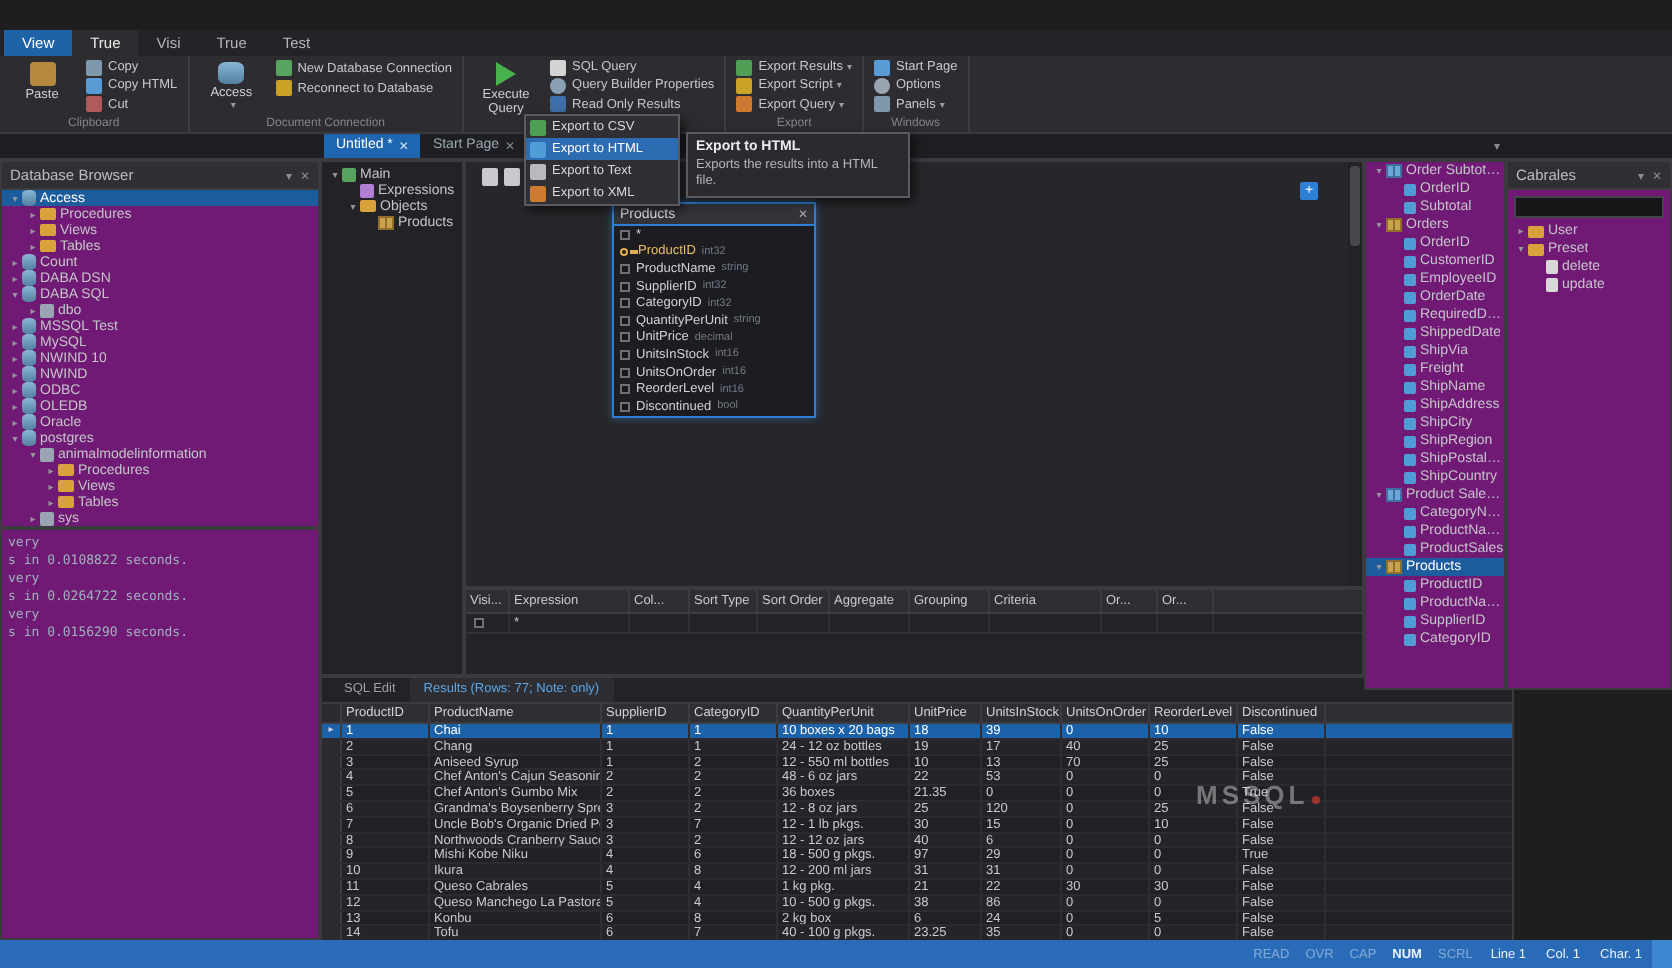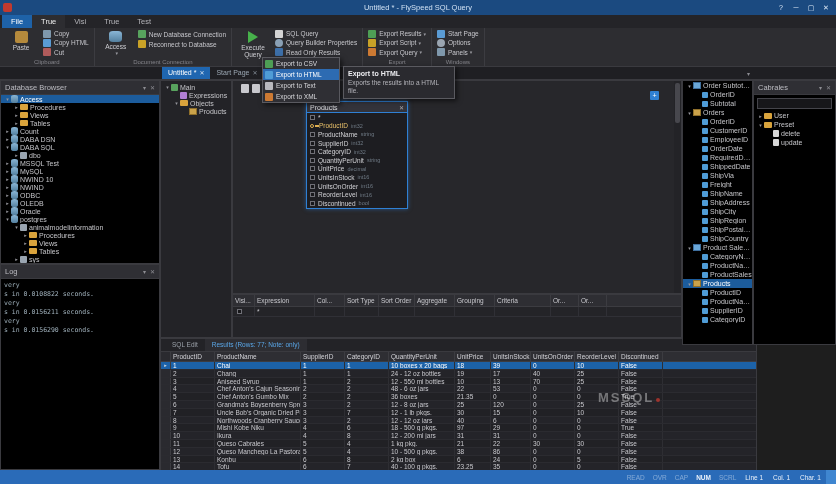--- a/index.html
+++ b/index.html
@@ -57,21 +57,21 @@
 
 
 .doc-tabs{position:absolute;left:0;top:67px;width:836px;height:13px;background:#1f1f23;
           border-bottom:1px solid #3a3a3f;display:flex;align-items:flex-end;padding-left:162px;z-index:4;}
 .dtab{height:13px;display:inline-flex;align-items:center;gap:3px;padding:0 6px;font-size:7px;color:#9aa6b2;}
 .dtab.active{background:#1f66b0;color:#fff;}
 .dtab .x{font-size:6px;color:inherit;opacity:.8;}
 .dtab-chev{margin-left:auto;margin-right:86px;color:#8a8a90;font-size:6px;align-self:center;}
 
 
-.panel{position:absolute;background:#000000;border:1px solid #3a3a3f;}
+.panel{position:absolute;background:#701a75;border:1px solid #3a3a3f;}
 .panel-header{height:14px;background:#2f2f34;border-bottom:1px solid #3a3a3f;display:flex;
               align-items:center;padding:0 4px;font-size:7.5px;color:#bcbcc2;}
 .ph-icons{margin-left:auto;display:flex;gap:4px;color:#8d8d93;font-size:6px;}
 
 
 .tree{overflow:hidden;}
 .tree-row{display:flex;align-items:center;height:8px;font-size:7px;color:#c5c5c9;white-space:nowrap;}
 .tree-row.sel{background:#1c5c9c;color:#fff;}
 .tree-row .arrow{width:7px;font-size:5px;color:#95959b;text-align:center;flex:0 0 auto;}
 .tree-row .lbl{margin-left:2px;overflow:hidden;text-overflow:ellipsis;}
@@ -188,33 +188,23 @@
 .sbi{margin:0 4px;opacity:.45;}
 .sbi.on{opacity:1;font-weight:bold;}
 .sb-pos{margin:0 5px;}
 .sb-grip{width:10px;height:14px;background:#3f86d0;}
 </style>
 </head>
 <body>
 
 <div class="app">
 
-  <div class="titlebar">
-    <span class="applogo"></span>
-    <span class="title-text">Untitled * - FlySpeed SQL Query</span>
-    <span class="win-btns">
-      <span class="win-btn">?</span>
-      <span class="win-btn">─</span>
-      <span class="win-btn">▢</span>
-      <span class="win-btn">✕</span>
-    </span>
-  </div>
 
   <div class="ribbon-tabs" id="ribbon-tabs">
-      <div class="rtab file">File</div>
+      <div class="rtab file">View</div>
       <div class="rtab active">True</div>
       <div class="rtab">Visi</div>
       <div class="rtab">True</div>
       <div class="rtab">Test</div>
     </div>
 
   <div class="ribbon-body" id="ribbon-groups">
       <div class="rgroup">
         <div class="bigbtn">
           <span class="ric paste-icon"></span>
@@ -438,32 +428,25 @@
         </div>
         <div class="tree-row" style="padding-left: 12px;">
           <span class="arrow">▸</span>
           <span class="tic schema-icon"></span>
           <span class="lbl">sys</span>
         </div>
       </div>
   </div>
 
   <div class="panel" id="log-panel">
-    <div class="panel-header">
-      <span>Log</span>
-      <span class="ph-icons">
-        <span>▾</span>
-        <span>✕</span>
-      </span>
-    </div>
     <div id="log-lines">
         <div>very</div>
         <div>s in 0.0108822 seconds.</div>
         <div>very</div>
-        <div>s in 0.0156211 seconds.</div>
+        <div>s in 0.0264722 seconds.</div>
         <div>very</div>
         <div>s in 0.0156290 seconds.</div>
       </div>
   </div>
 
   <div id="builder-tree-panel">
     <div class="tree" id="builder-tree">
         <div class="tree-row" style="padding-left: 3px;">
           <span class="arrow">▾</span>
           <span class="tic query-icon"></span>

